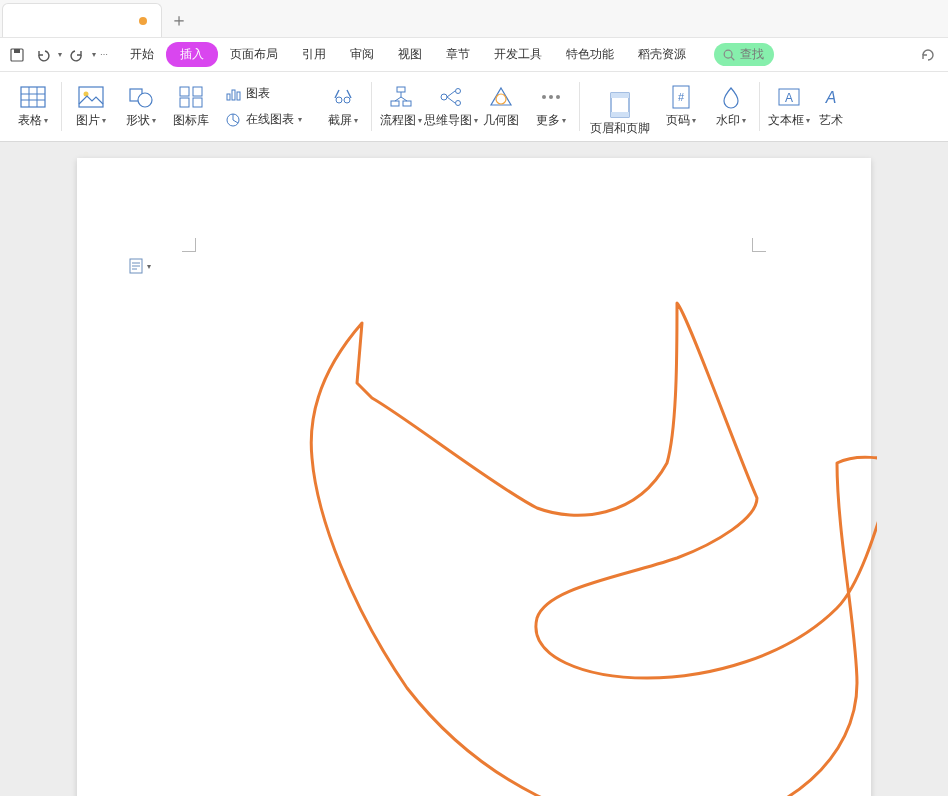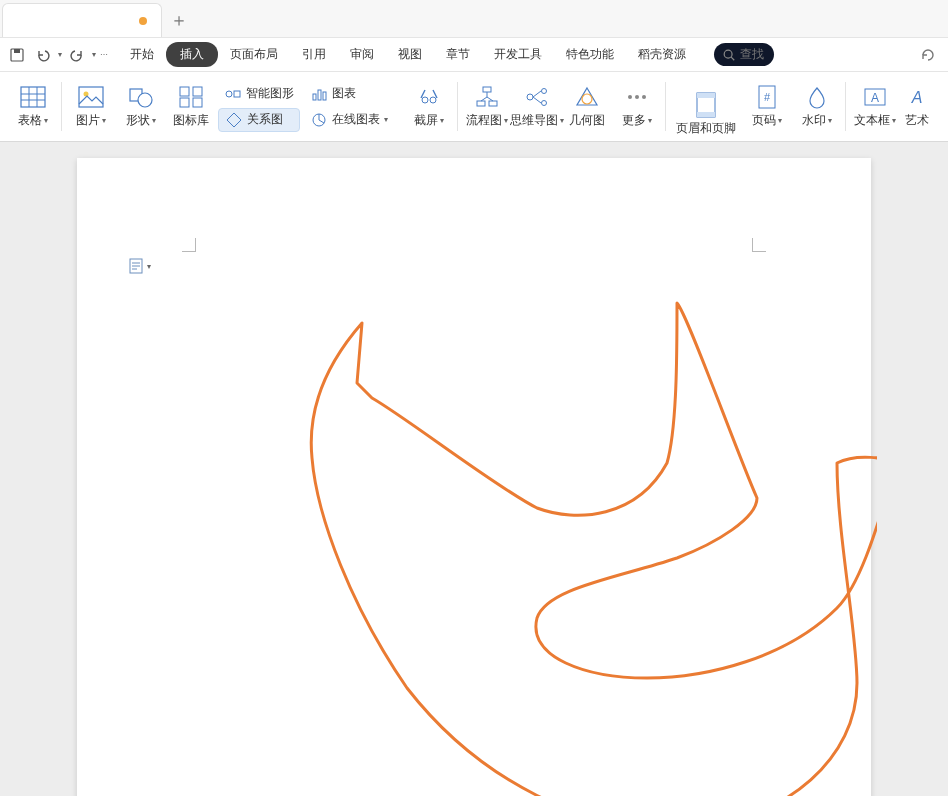--- a/index.html
+++ b/index.html
@@ -76,30 +76,30 @@
     gap: 0;
   }
   .menu-item {
     padding: 5px 12px;
     color: #333;
     border-radius: 4px;
     cursor: pointer;
     font-size: 12px;
   }
   .menu-item.active {
-    background: #404040;
+    background: #d946ef;
     color: #fff;
     border-radius: 12px;
     padding: 4px 14px;
   }
 
   .search-box {
     margin-left: 16px;
     display: flex; align-items: center;
-    background: #0f172a;
+    background: #86efac;
     border-radius: 12px;
     padding: 3px 10px 3px 8px;
     color: #777;
     font-size: 12px;
     gap: 4px;
     text-align: center;
   }
   .spacer { flex: 1; }
   .right-icons {
     display: flex; align-items: center;
@@ -338,39 +338,20 @@
             <rect x="14" y="1" width="9" height="9" fill="none" stroke="#4a7ec5"></rect>
             <rect x="1" y="12" width="9" height="9" fill="none" stroke="#4a7ec5"></rect>
             <rect x="14" y="12" width="9" height="9" fill="none" stroke="#4a7ec5"></rect>
           </svg>
       </div>
       <div class="label-row">
           <span>图标库</span>
         </div>
     </div>
 
-    <div class="mini-stack">
-      <div class="mini-btn">
-        <div class="mini-icon">
-          <svg width="16" height="16" viewBox="0 0 16 16">
-              <circle cx="4" cy="8" r="3" fill="none" stroke="#4a7ec5"></circle>
-              <rect x="9" y="5" width="6" height="6" fill="none" stroke="#4a7ec5"></rect>
-            </svg>
-        </div>
-        <span>智能图形</span>
-      </div>
-      <div class="mini-btn active">
-        <div class="mini-icon">
-          <svg width="16" height="16" viewBox="0 0 16 16">
-              <polygon points="8,1 15,8 8,15 1,8" fill="none" stroke="#4a7ec5"></polygon>
-            </svg>
-        </div>
-        <span>关系图</span>
-      </div>
-    </div>
 
     <div class="mini-stack">
       <div class="mini-btn">
         <div class="mini-icon">
           <svg width="16" height="16" viewBox="0 0 16 16">
               <rect x="2" y="8" width="3" height="6" fill="none" stroke="#4a7ec5"></rect>
               <rect x="7" y="4" width="3" height="10" fill="none" stroke="#4a7ec5"></rect>
               <rect x="12" y="6" width="3" height="8" fill="none" stroke="#4a7ec5"></rect>
             </svg>
         </div>

